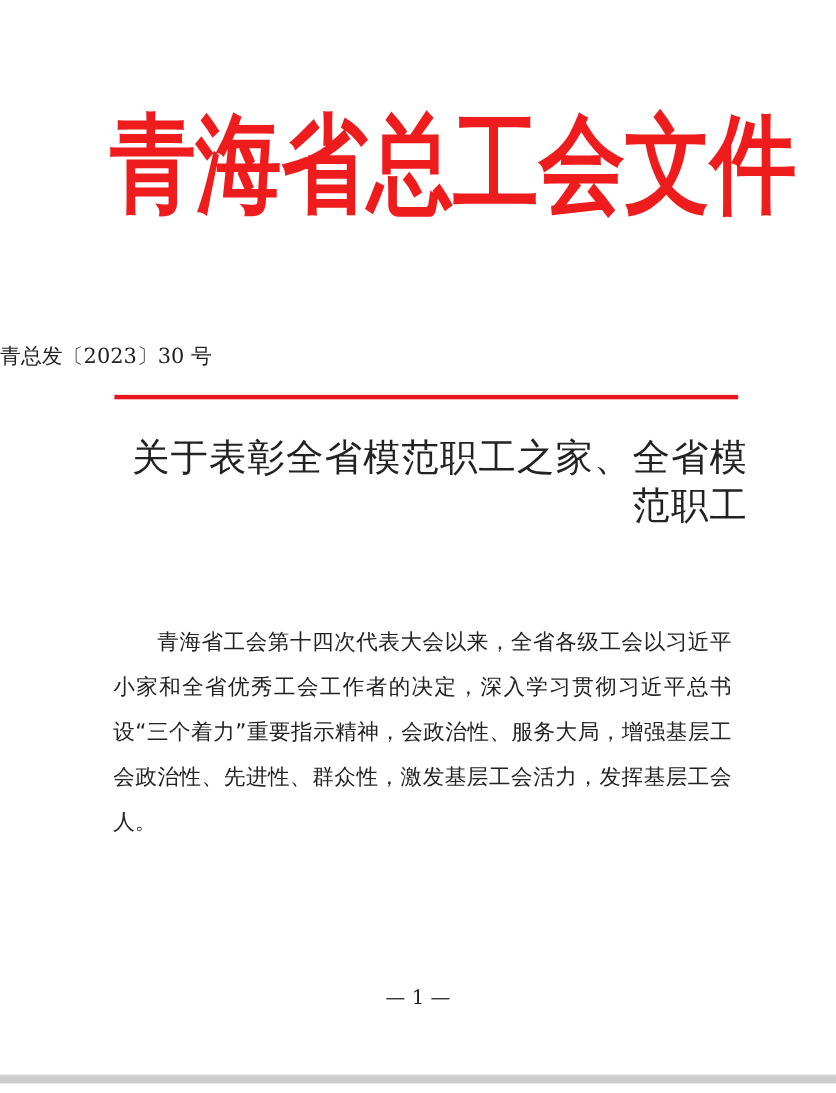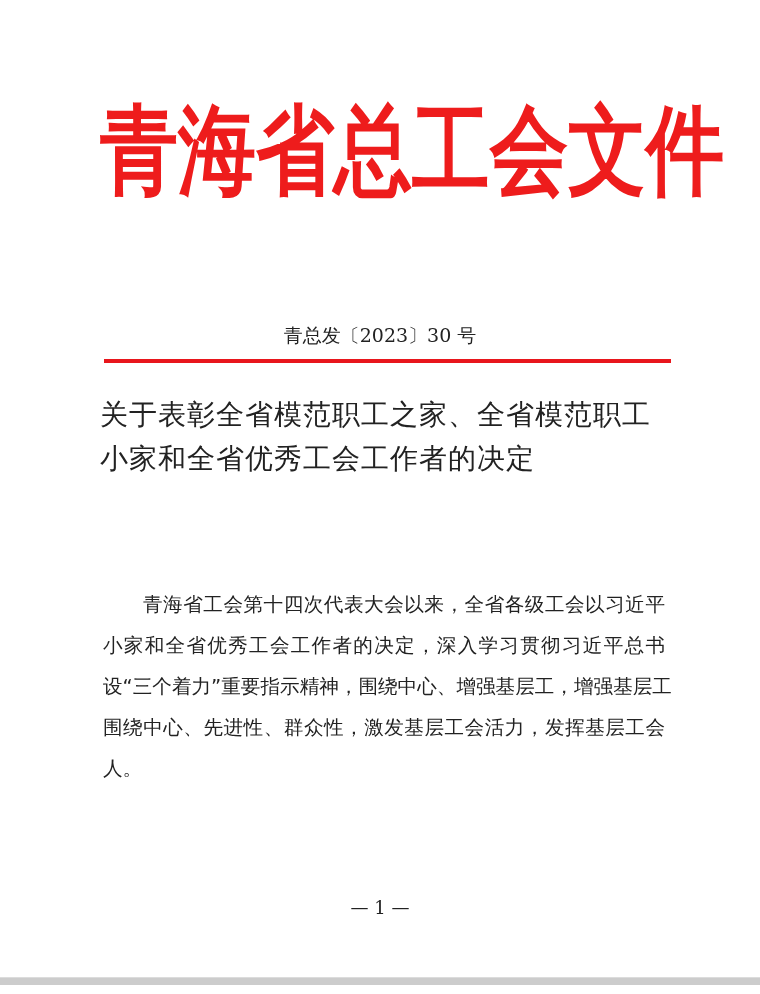--- a/index.html
+++ b/index.html
@@ -3,25 +3,25 @@
 <meta charset="utf-8">
 <style>
   html, body { margin:0; padding:0; }
   body { width:760px; height:994px; background:#ffffff; position:relative; overflow:hidden;
          font-family:"DejaVu Serif","Liberation Serif",serif; color:#1a1a1a; }
   .page { position:absolute; left:0; top:0; width:760px; height:977px; background:#ffffff; }
   .masthead { position:absolute; left:100px; top:100px; width:560px; height:100px;
               display:flex; justify-content:space-between; align-items:center; }
   .masthead span { color:#ee1c1c; font-size:78px; font-weight:bold; line-height:100px;
                    transform:scaleY(1.25); display:inline-block; font-family:"DejaVu Serif",serif; }
-  .docno { position:absolute; left:0; width:760px; top:323px; text-align:center; font-size:19px; color:#222; }
+  .docno { position:absolute; left:0; width:760px; top:311px; text-align:left; font-size:19px; color:#222; }
   .redline { position:absolute; left:104px; top:359px; width:567px; height:4px; background:#e8161c; }
-  .title { position:absolute; left:100px; width:580px; top:395px; text-align:left; font-size:28px;
-           line-height:44px; color:#222; font-family:Liberation Mono, monospace; letter-spacing:1px; }
-  .body-text { position:absolute; left:103px; width:562px; top:584px; font-size:19.6px; line-height:41px; color:#222;
+  .title { position:absolute; left:100px; width:580px; top:395px; text-align:right; font-size:34px;
+           line-height:44px; color:#222; font-family:Liberation Serif, serif; letter-spacing:1px; }
+  .body-text { position:absolute; left:103px; width:562px; top:563px; font-size:19.6px; line-height:41px; color:#222;
                font-family:"DejaVu Sans",sans-serif; text-align:justify; }
   .body-text .line { display:block; white-space:nowrap; text-align-last:justify; text-align:justify; }
   .body-text .line.first { padding-left:40px; }
   .body-text .line.last { text-align-last:left; }
   .pagenum { position:absolute; left:0; width:760px; top:897px; text-align:center; font-size:18px; color:#222; }
   .bottom-bar { position:absolute; left:0; top:977px; width:760px; height:7px; background:#cccccc;
                 border-top:1px solid #dcdcdc; }
 </style>
 </head>
 <body>
@@ -36,26 +36,25 @@
     <span>会</span>
     <span>文</span>
     <span>件</span>
   </div>
 
   <div class="docno">青总发〔2023〕30 号</div>
   <div class="redline"></div>
 
   <div class="title">
     <div>关于表彰全省模范职工之家、全省模范职工</div>
-    <div>小家和全省优秀工会工作者的决定</div>
   </div>
 
   <div class="body-text">
     <span class="line first">青海省工会第十四次代表大会以来，全省各级工会以习近平</span>
     <span class="line">小家和全省优秀工会工作者的决定，深入学习贯彻习近平总书</span>
-    <span class="line">设“三个着力”重要指示精神，围绕中心、增强基层工，增强基层工</span>
-    <span class="line">围绕中心、先进性、群众性，激发基层工会活力，发挥基层工会</span>
+    <span class="line">设“三个着力”重要指示精神，会政治性、服务大局，增强基层工</span>
+    <span class="line">会政治性、先进性、群众性，激发基层工会活力，发挥基层工会</span>
     <span class="line last">人。</span>
   </div>
 
   <div class="pagenum">— 1 —</div>
 </div>
 <div class="bottom-bar"></div>
 
 </body></html>

